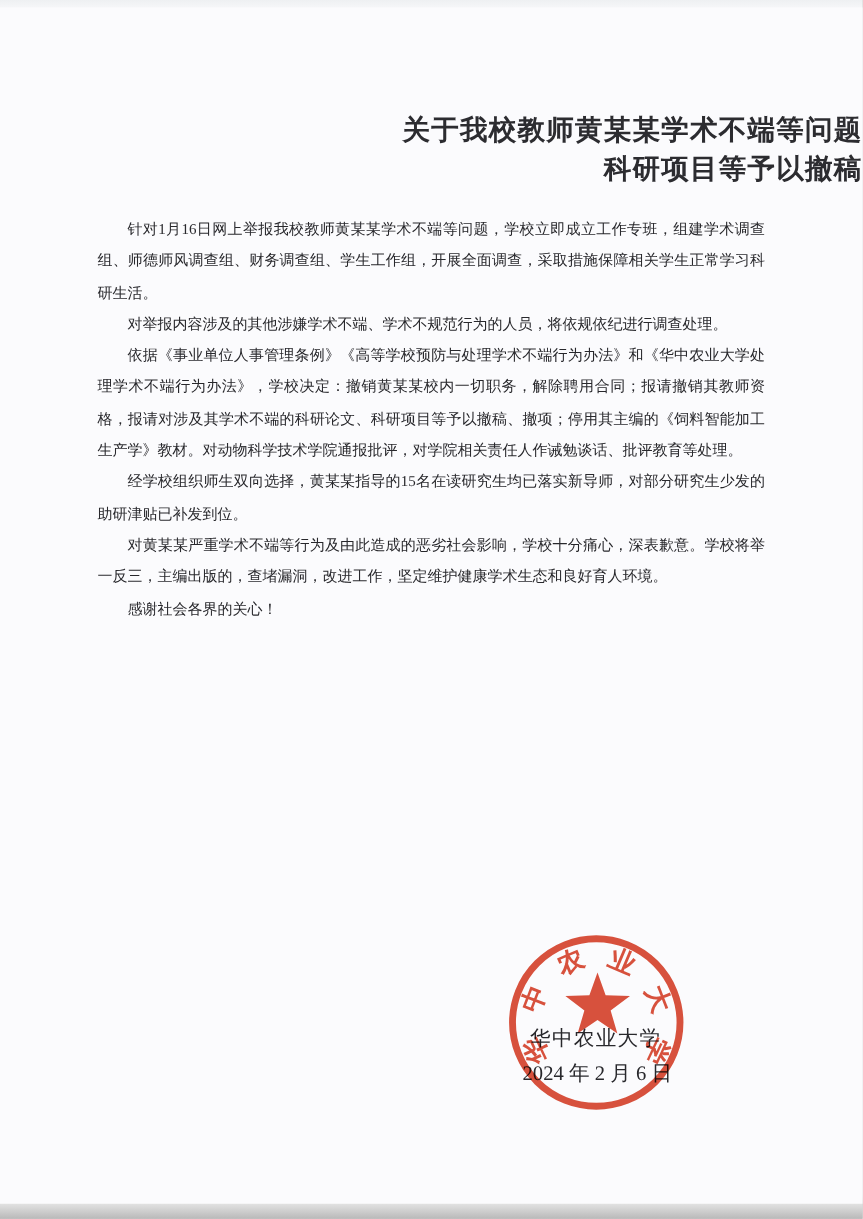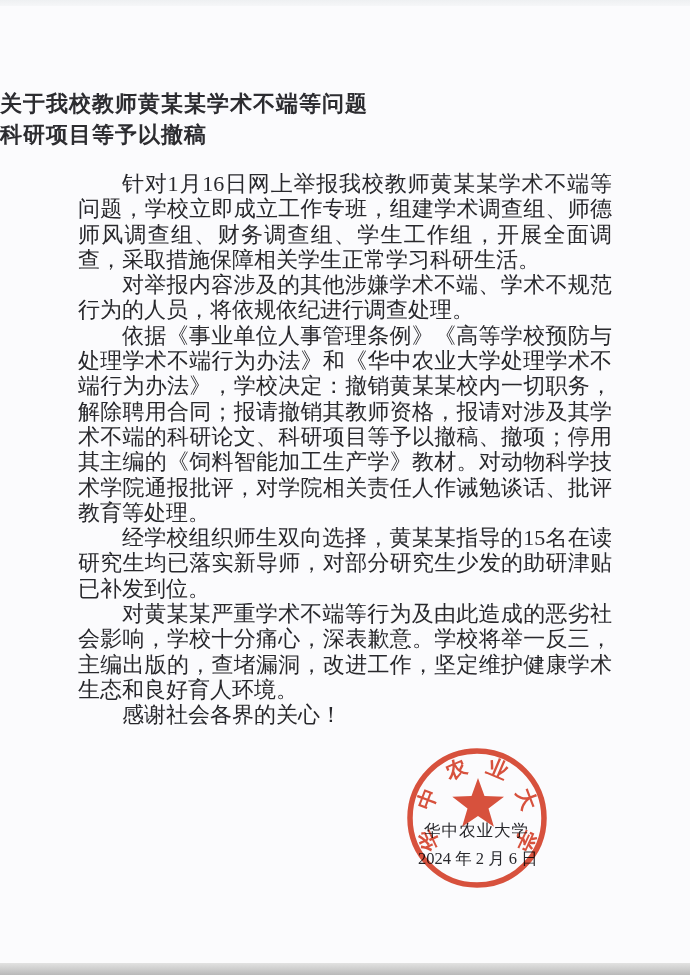--- a/index.html
+++ b/index.html
@@ -19,31 +19,31 @@
   .page {
     position: absolute;
     left: 0;
     top: 6px;
     width: 690px;
     height: 957px;
     background: #fbfbfd;
   }
   .doc-title {
     margin-top: 82px;
-    text-align: left;
+    text-align: right;
     font-size: 22px;
     font-weight: bold;
     line-height: 31px;
     color: #2c2c30;
     letter-spacing: 1px;
   }
   .doc-body {
     margin: 21px 78px 0 78px;
     width: 534px;
-    font-size: 22px;
+    font-size: 12px;
     line-height: 25.3px;
     color: #28282c;
     text-align: justify;
   }
   .doc-body p {
     margin: 0;
     text-indent: 2em;
   }
   .sig-org {
     position: absolute;

